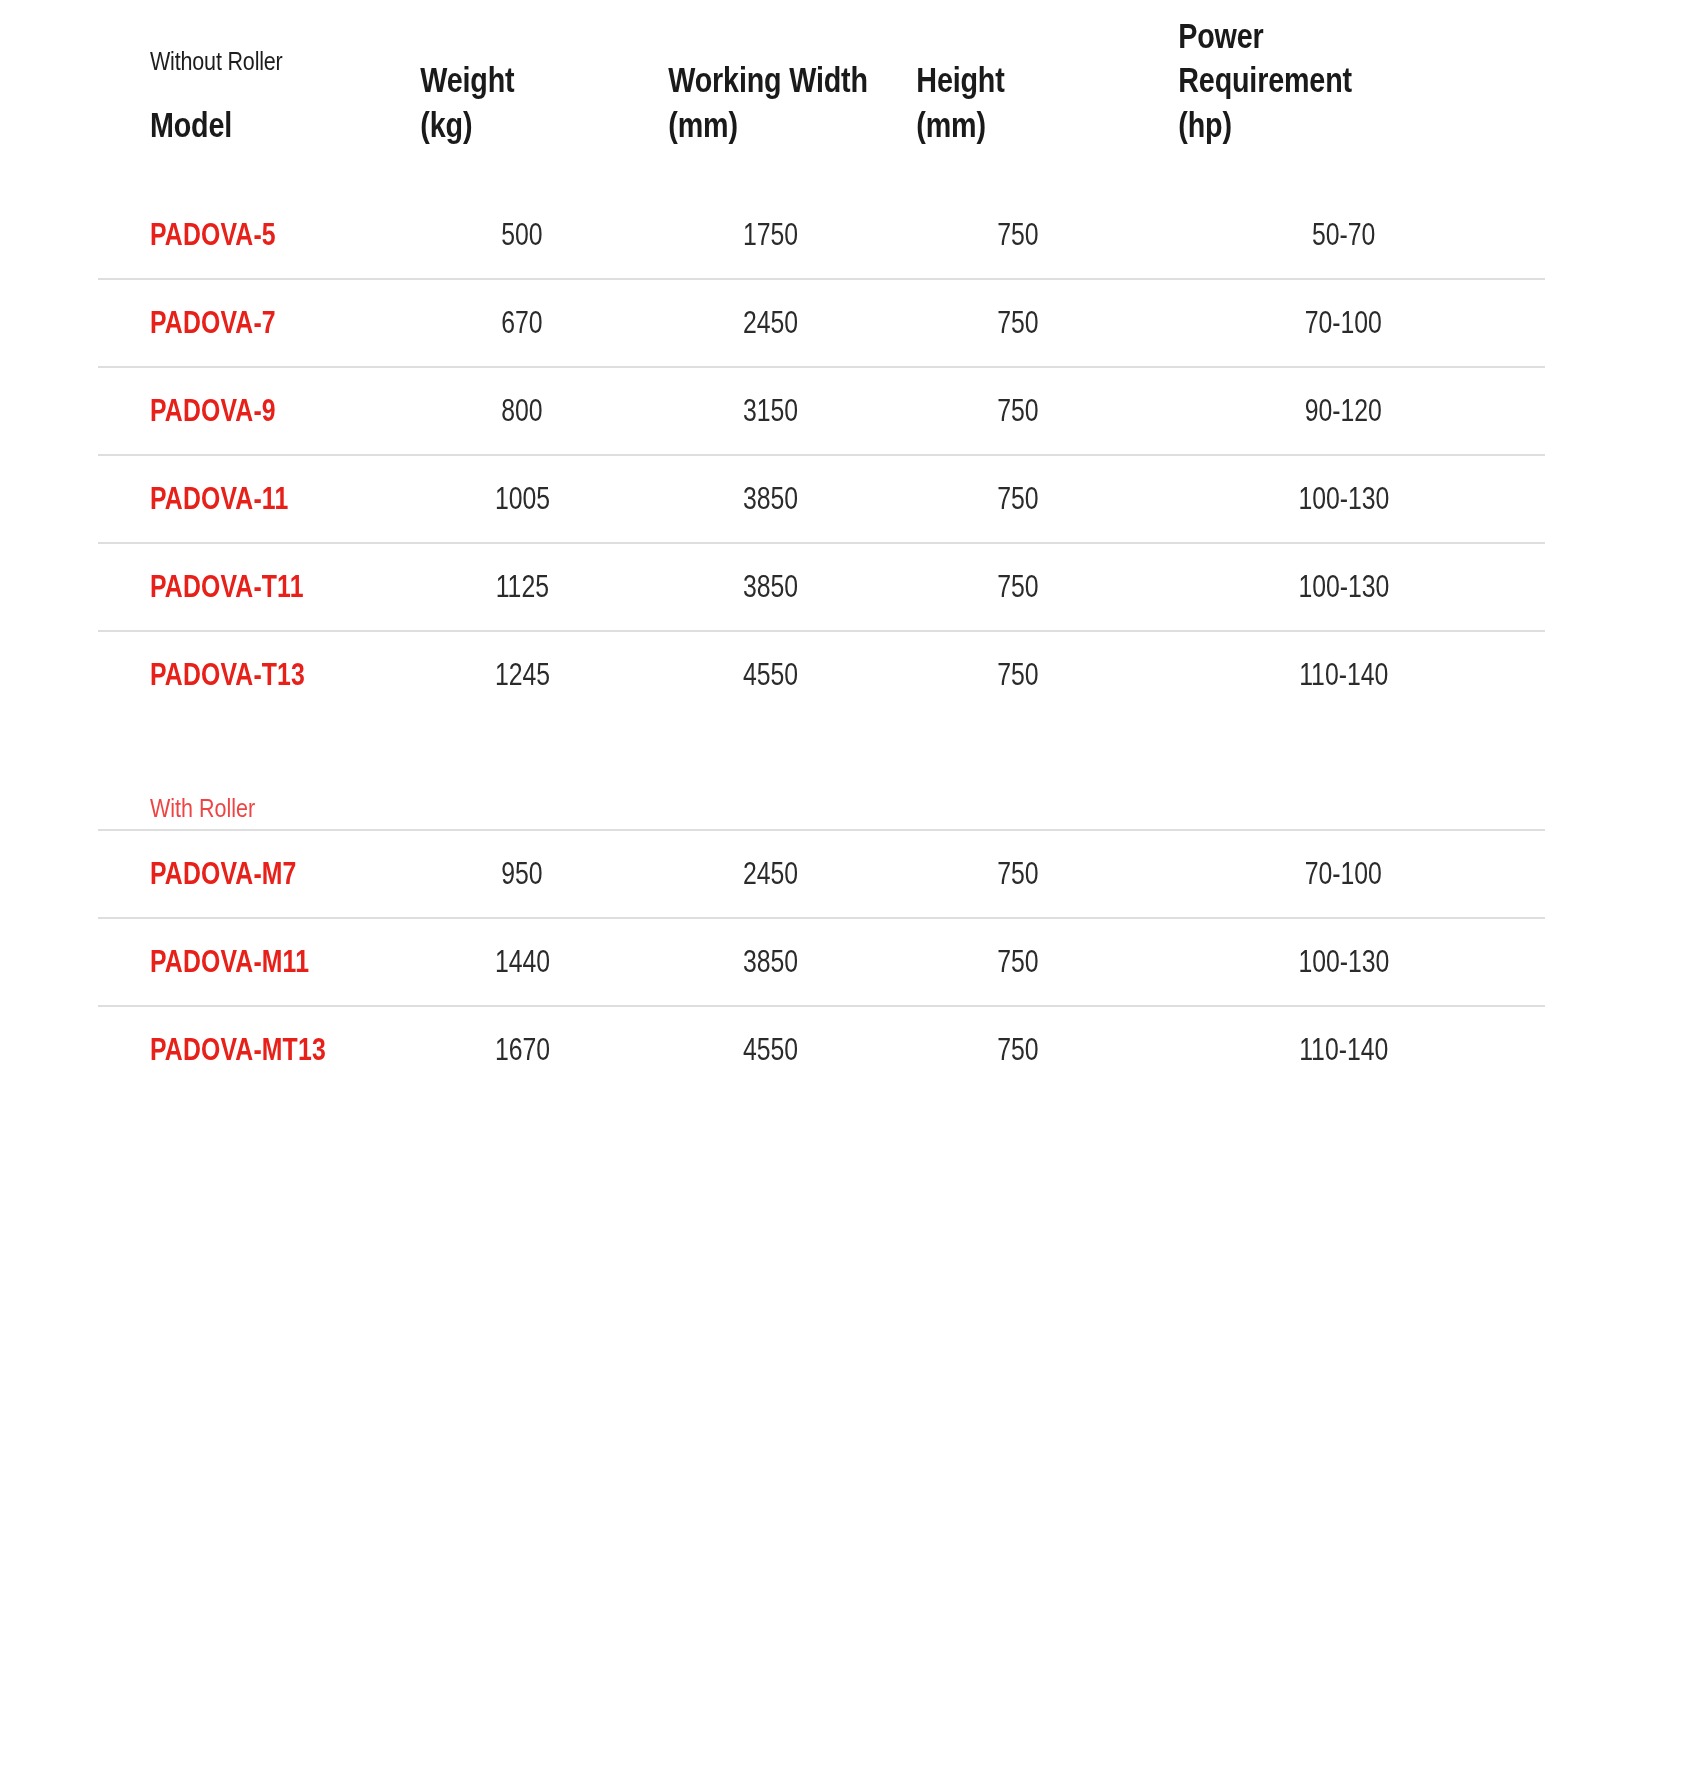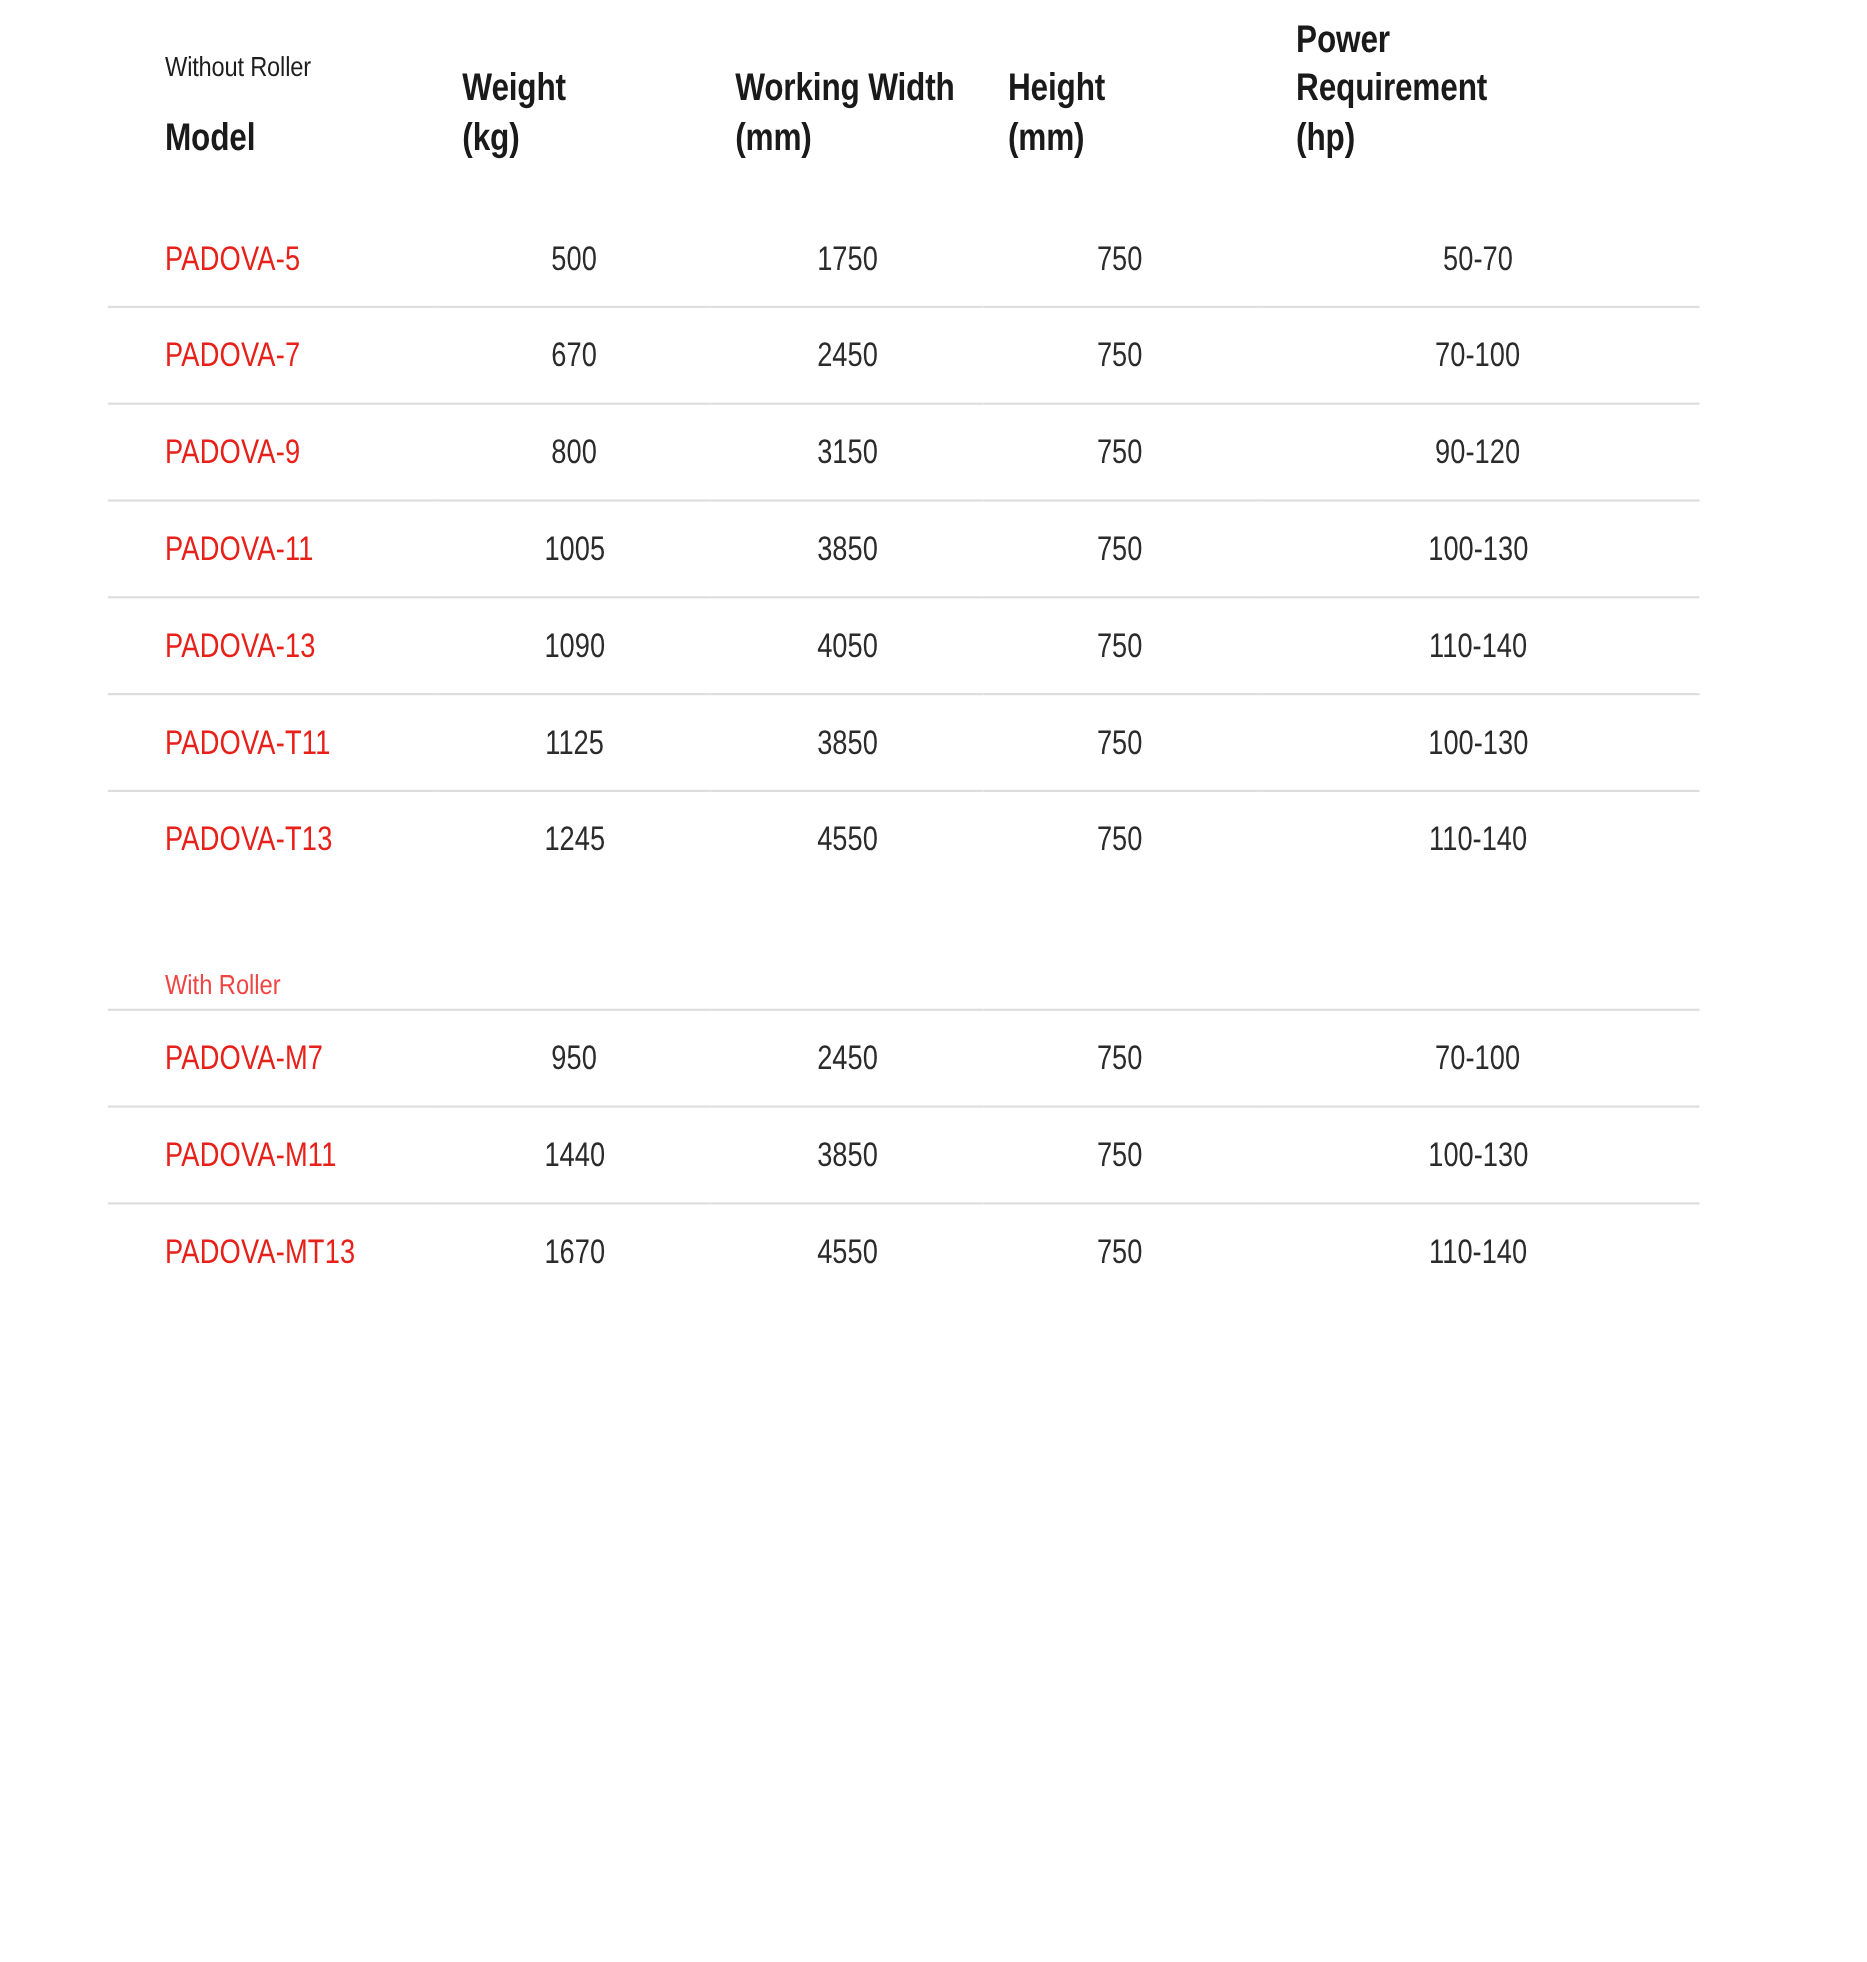--- a/index.html
+++ b/index.html
@@ -95,21 +95,21 @@
   }
   tbody td span.val {
     display: inline-block;
     transform: scaleX(0.80);
     transform-origin: center center;
   }
   tbody td.model {
     text-align: left;
     padding-left: 52px;
     color: #e8201a;
-    font-weight: 400;
+    font-weight: 700;
     letter-spacing: 0.2px;
   }
   tbody td.model span.val {
     transform: scaleX(0.80);
     transform-origin: left center;
   }
 
   
   tbody tr.first-of-block > td { border-top: 0; }
 
@@ -200,27 +200,20 @@
         <td><span class="val">90-120</span></td>
       </tr>
       <tr>
         <td class="model"><span class="val">PADOVA-11</span></td>
         <td><span class="val">1005</span></td>
         <td><span class="val">3850</span></td>
         <td><span class="val">750</span></td>
         <td><span class="val">100-130</span></td>
       </tr>
       <tr>
-        <td class="model"><span class="val">PADOVA-13</span></td>
-        <td><span class="val">1090</span></td>
-        <td><span class="val">4050</span></td>
-        <td><span class="val">750</span></td>
-        <td><span class="val">110-140</span></td>
-      </tr>
-      <tr>
         <td class="model"><span class="val">PADOVA-T11</span></td>
         <td><span class="val">1125</span></td>
         <td><span class="val">3850</span></td>
         <td><span class="val">750</span></td>
         <td><span class="val">100-130</span></td>
       </tr>
       <tr>
         <td class="model"><span class="val">PADOVA-T13</span></td>
         <td><span class="val">1245</span></td>
         <td><span class="val">4550</span></td>

